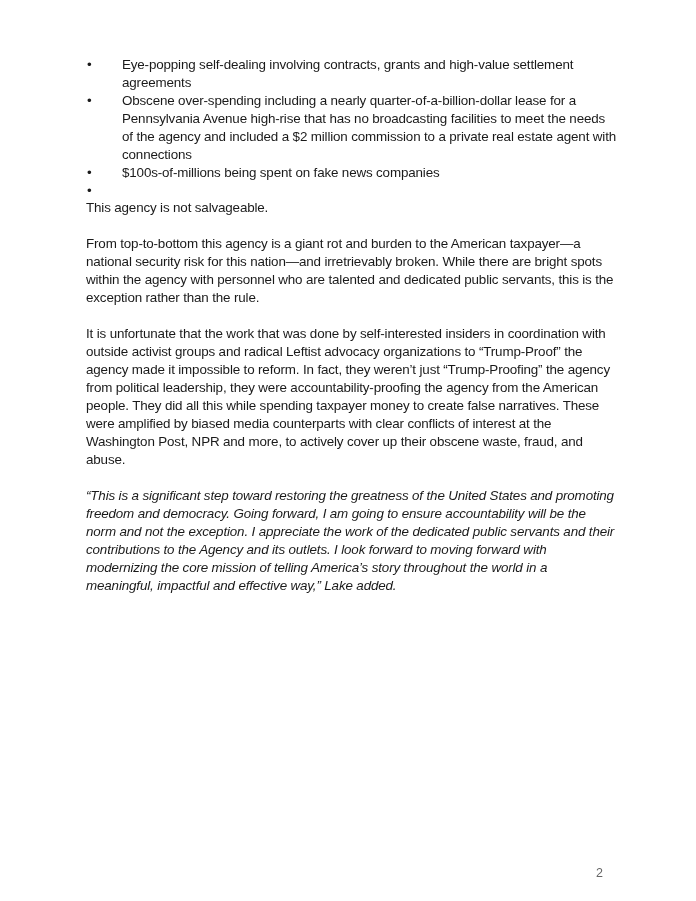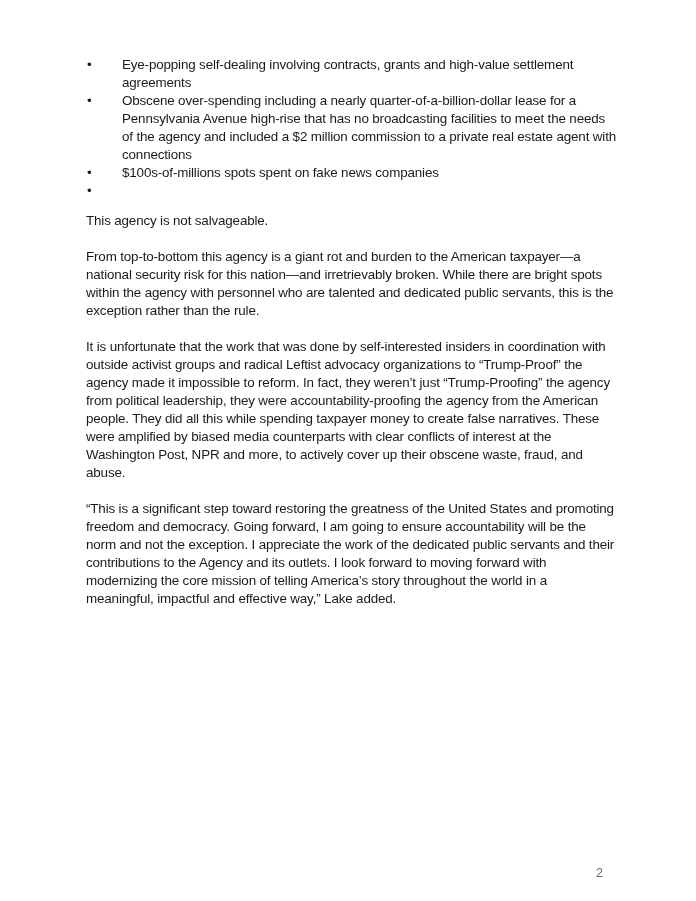--- a/index.html
+++ b/index.html
@@ -4,33 +4,33 @@
 <style>
   html, body { margin: 0; padding: 0; background: #ffffff; }
   body { width: 696px; height: 901px; position: relative; overflow: hidden;
          font-family: "Liberation Sans", sans-serif; color: #1a1a1a; }
   .page { position: absolute; left: 0; top: 0; width: 696px; height: 901px; background: #fff; }
   .content { position: absolute; left: 86px; top: 56px; width: 530px; font-size: 13.4px; line-height: 18px; letter-spacing: -0.15px; }
   ul.bullets { list-style: none; margin: 0; padding: 0; }
   ul.bullets li { position: relative; padding-left: 36px; margin: 0; }
   ul.bullets li .bullet { position: absolute; left: 30px; transform: translateX(-0px); left: 33px; margin-left: -32px; width: 10px; }
   p { margin: 0 0 18px 0; }
-  p.italic { }
-  .first-p { margin-top: 30px; }
+  p.italic { font-style: italic; }
+  .first-p { margin-top: 17px; }
   .page-number { position: absolute; left: 596px; top: 866px; font-size: 12.5px; color: #666; }
 </style>
 </head>
 <body>
 
 <div class="page">
   <div class="content">
     <ul class="bullets">
       <li><span class="bullet">•</span><span>Eye-popping self-dealing involving contracts, grants and high-value settlement agreements</span></li>
       <li><span class="bullet">•</span><span>Obscene over-spending including a nearly quarter-of-a-billion-dollar lease for a Pennsylvania Avenue high-rise that has no broadcasting facilities to meet the needs of the agency and included a $2 million commission to a private real estate agent with connections</span></li>
-      <li><span class="bullet">•</span><span>$100s-of-millions spots spent on fake news companies</span></li>
+      <li><span class="bullet">•</span><span>$100s-of-millions being spent on fake news companies</span></li>
       <li><span class="bullet">•</span></li>
     </ul>
     <p class="first-p">This agency is not salvageable.</p>
     <p>From top-to-bottom this agency is a giant rot and burden to the American taxpayer—a national security risk for this nation—and irretrievably broken. While there are bright spots within the agency with personnel who are talented and dedicated public servants, this is the exception rather than the rule.</p>
     <p>It is unfortunate that the work that was done by self-interested insiders in coordination with outside activist groups and radical Leftist advocacy organizations to “Trump-Proof” the agency made it impossible to reform. In fact, they weren’t just “Trump-Proofing” the agency from political leadership, they were accountability-proofing the agency from the American people.  They did all this while spending taxpayer money to create false narratives. These were amplified by biased media counterparts with clear conflicts of interest at the Washington Post, NPR and more, to actively cover up their obscene waste, fraud, and abuse.</p>
     <p class="italic">“This is a significant step toward restoring the greatness of the United States and promoting freedom and democracy.  Going forward, I am going to ensure accountability will be the norm and not the exception. I appreciate the work of the dedicated public servants and their contributions to the Agency and its outlets. I look forward to moving forward with modernizing the core mission of telling America’s story throughout the world in a meaningful, impactful and effective way,” Lake added.</p>
   </div>
   <div class="page-number">2</div>
 </div>
 

